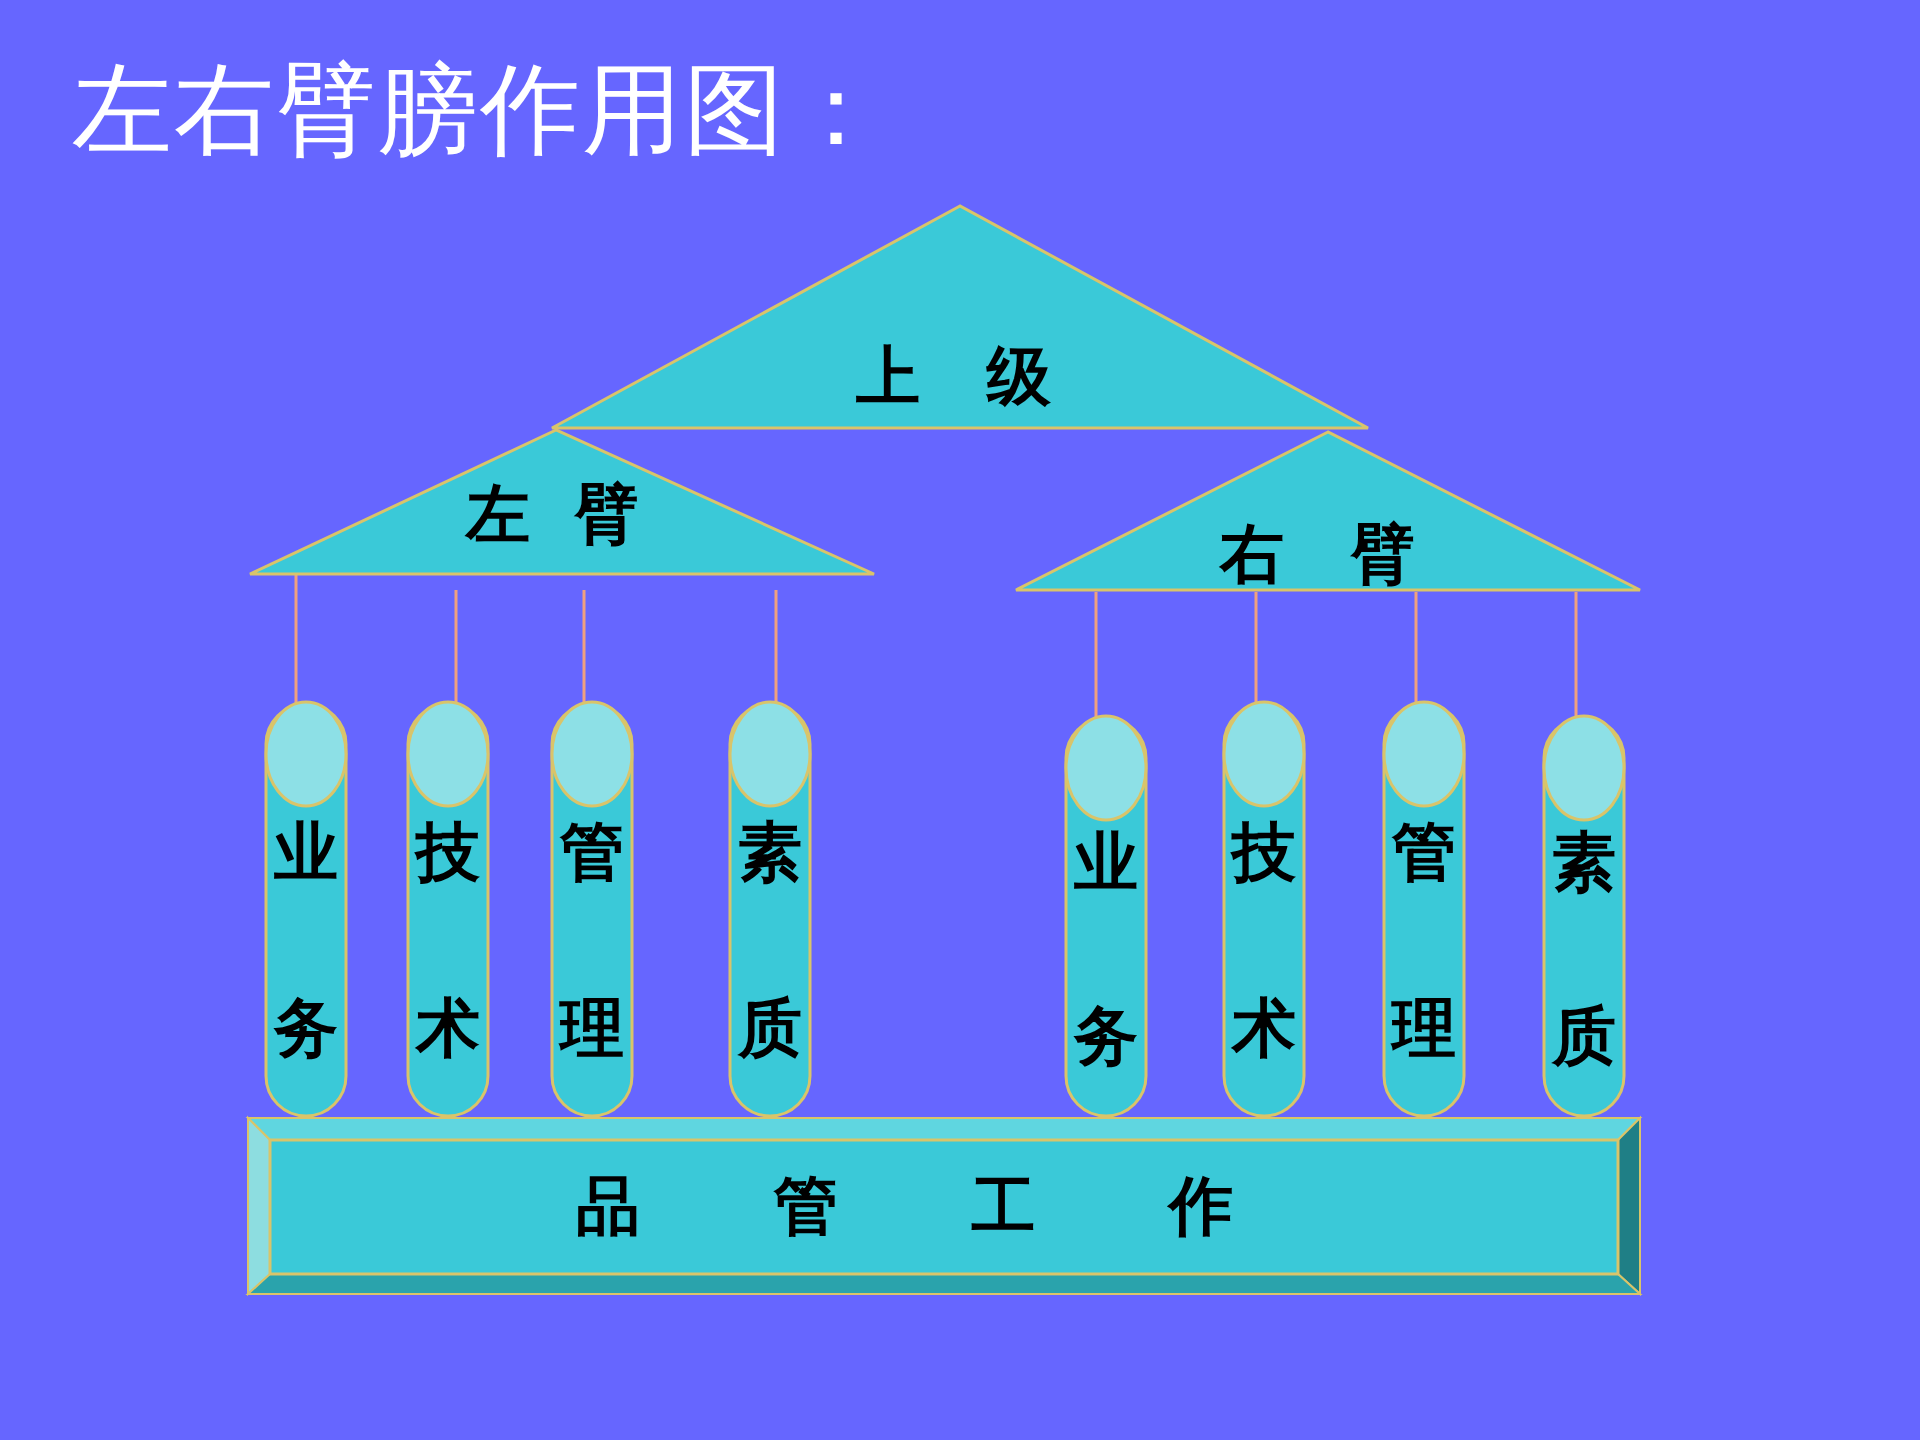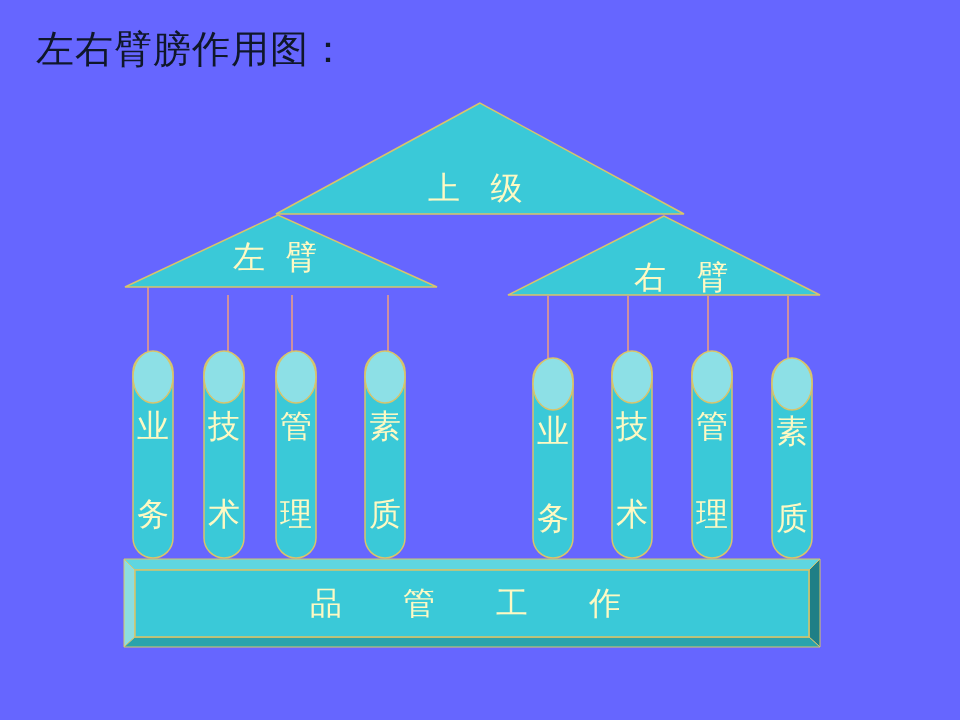--- a/index.html
+++ b/index.html
@@ -1,19 +1,19 @@
 <!DOCTYPE html>
 <html><head>
 <meta charset="utf-8">
 <style>
   html, body { margin: 0; padding: 0; }
   body { width: 960px; height: 720px; background: #6666ff; position: relative; overflow: hidden; font-family: "DejaVu Sans", sans-serif; }
-  .title { position: absolute; left: 36px; top: 30px; font-size: 38px; color: #0f172a; letter-spacing: 1px; font-family: "DejaVu Sans", sans-serif; line-height: 1; }
+  .title { position: absolute; left: 36px; top: 30px; font-size: 50px; color: #ffffff; letter-spacing: 1px; font-family: "DejaVu Sans", sans-serif; line-height: 1; }
   svg.diagram { position: absolute; left: 0; top: 0; }
-  .lbl { position: absolute; color: #fef9c3; font-family: "DejaVu Serif", serif; line-height: 1; white-space: pre; }
+  .lbl { position: absolute; color: #000000; font-family: "DejaVu Serif", serif; line-height: 1; white-space: pre; font-weight: bold; }
   .tri-lbl { font-size: 32px; }
   .pillar-lbl { font-size: 32px; width: 40px; text-align: center; }
   .base-lbl { font-size: 32px; }
 </style>
 </head>
 <body>
 
 <div class="title">左右臂膀作用图：</div>
 
 <svg class="diagram" width="960" height="720" viewBox="0 0 960 720">
@@ -61,33 +61,33 @@
     <polygon points="124,559 820,559 809,570 135,570" fill="#5fd6e0"></polygon>
     <polygon points="124,559 135,570 135,637 124,647" fill="#8ddde0"></polygon>
     <polygon points="820,559 820,647 809,637 809,570" fill="#1f7f86"></polygon>
     <polygon points="124,647 135,637 809,637 820,647" fill="#2aa3ac"></polygon>
     <rect x="135" y="570" width="674" height="67" fill="#3ac9d8" stroke-width="1.5"></rect>
   </g>
 </svg>
 
 <div class="lbl tri-lbl" style="left:428px; top:172px;">上   级</div>
 <div class="lbl tri-lbl" style="left:233px; top:241px;">左  臂</div>
-<div class="lbl tri-lbl" style="left:610px; top:261px;margin-left:24px;">右   臂</div>
+<div class="lbl tri-lbl" style="left:610px; top:261px;">右   臂</div>
 
 <div class="lbl pillar-lbl" style="left:133px; top:410px;">业</div>
 <div class="lbl pillar-lbl" style="left:133px; top:498px;">务</div>
 <div class="lbl pillar-lbl" style="left:204px; top:410px;">技</div>
 <div class="lbl pillar-lbl" style="left:204px; top:498px;">术</div>
 <div class="lbl pillar-lbl" style="left:276px; top:410px;">管</div>
 <div class="lbl pillar-lbl" style="left:276px; top:498px;">理</div>
 <div class="lbl pillar-lbl" style="left:365px; top:410px;">素</div>
 <div class="lbl pillar-lbl" style="left:365px; top:498px;">质</div>
 
 <div class="lbl pillar-lbl" style="left:533px; top:415px;">业</div>
 <div class="lbl pillar-lbl" style="left:533px; top:502px;">务</div>
 <div class="lbl pillar-lbl" style="left:612px; top:410px;">技</div>
 <div class="lbl pillar-lbl" style="left:612px; top:498px;">术</div>
 <div class="lbl pillar-lbl" style="left:692px; top:410px;">管</div>
 <div class="lbl pillar-lbl" style="left:692px; top:498px;">理</div>
 <div class="lbl pillar-lbl" style="left:772px; top:415px;">素</div>
 <div class="lbl pillar-lbl" style="left:772px; top:502px;">质</div>
 
-<div class="lbl base-lbl" style="left:310px; top:587px;">品      管      工      作</div>
+<div class="lbl base-lbl" style="left:288px; top:587px;">品      管      工      作</div>
 
 </body></html>

